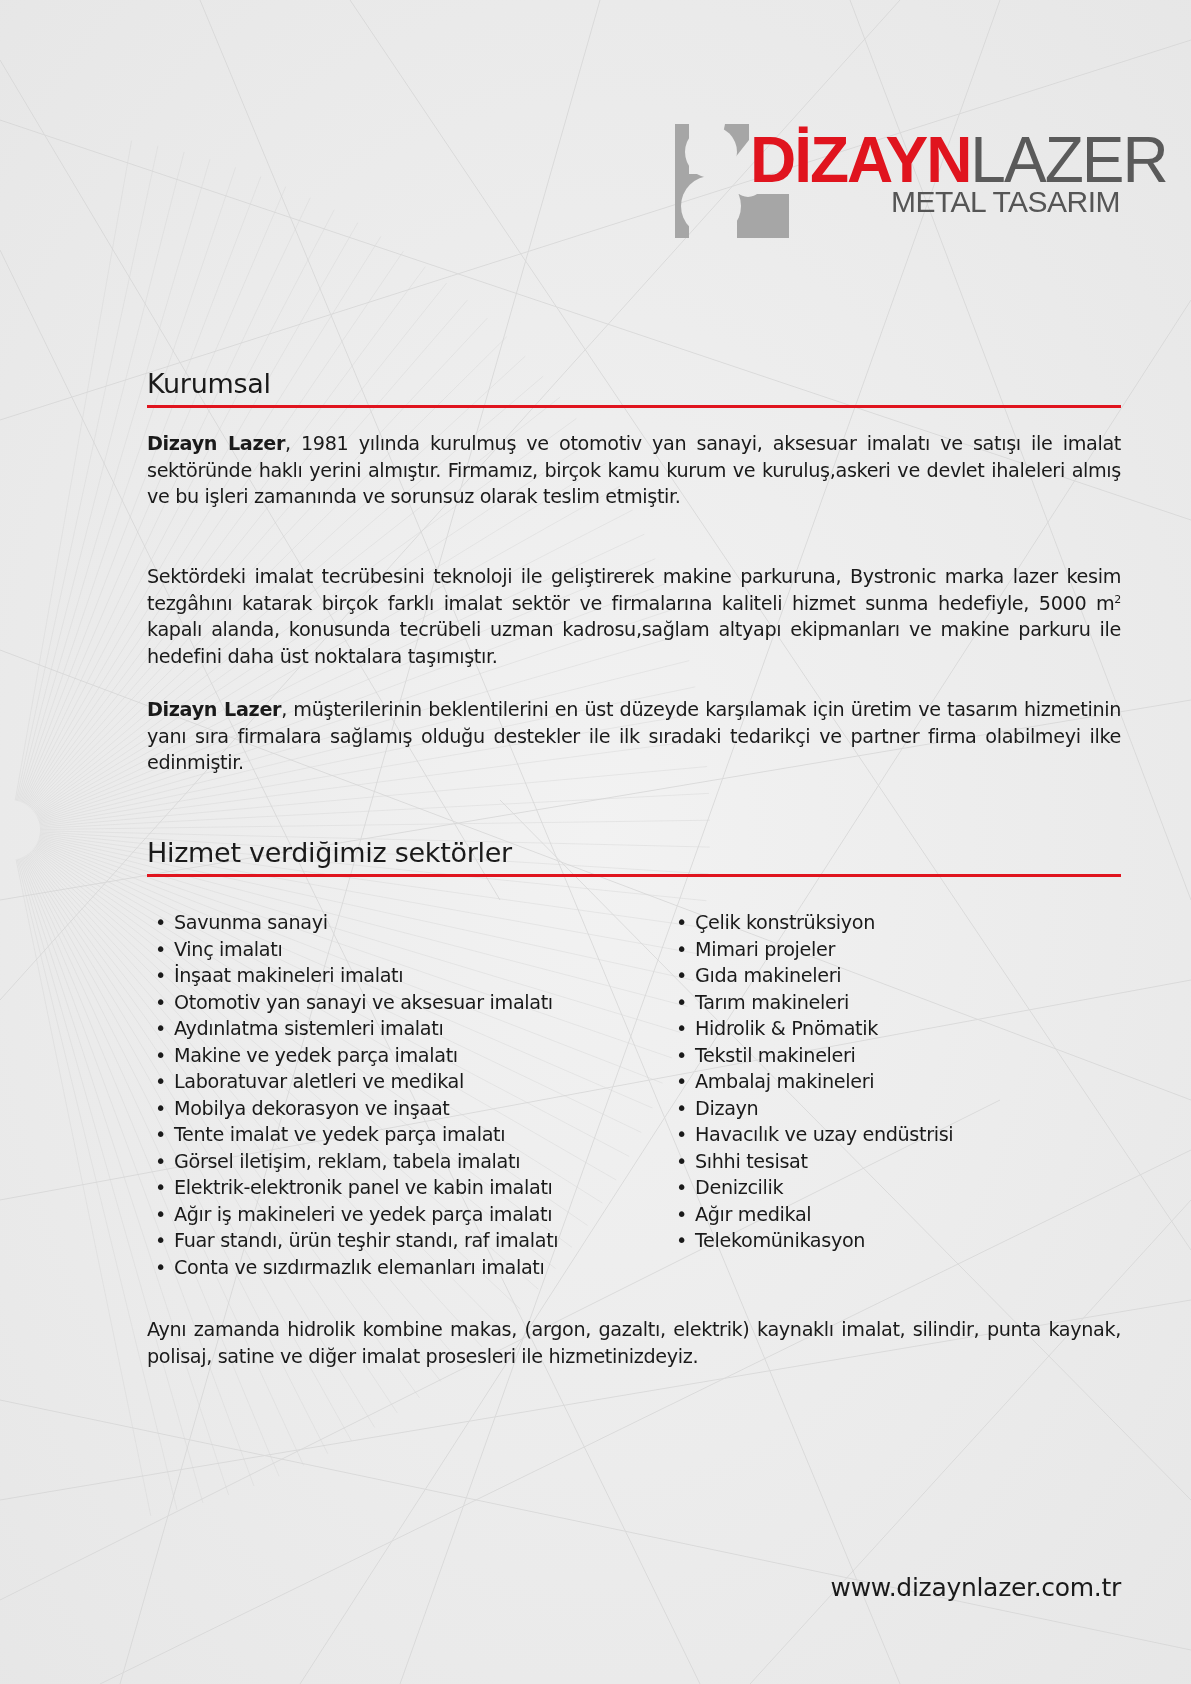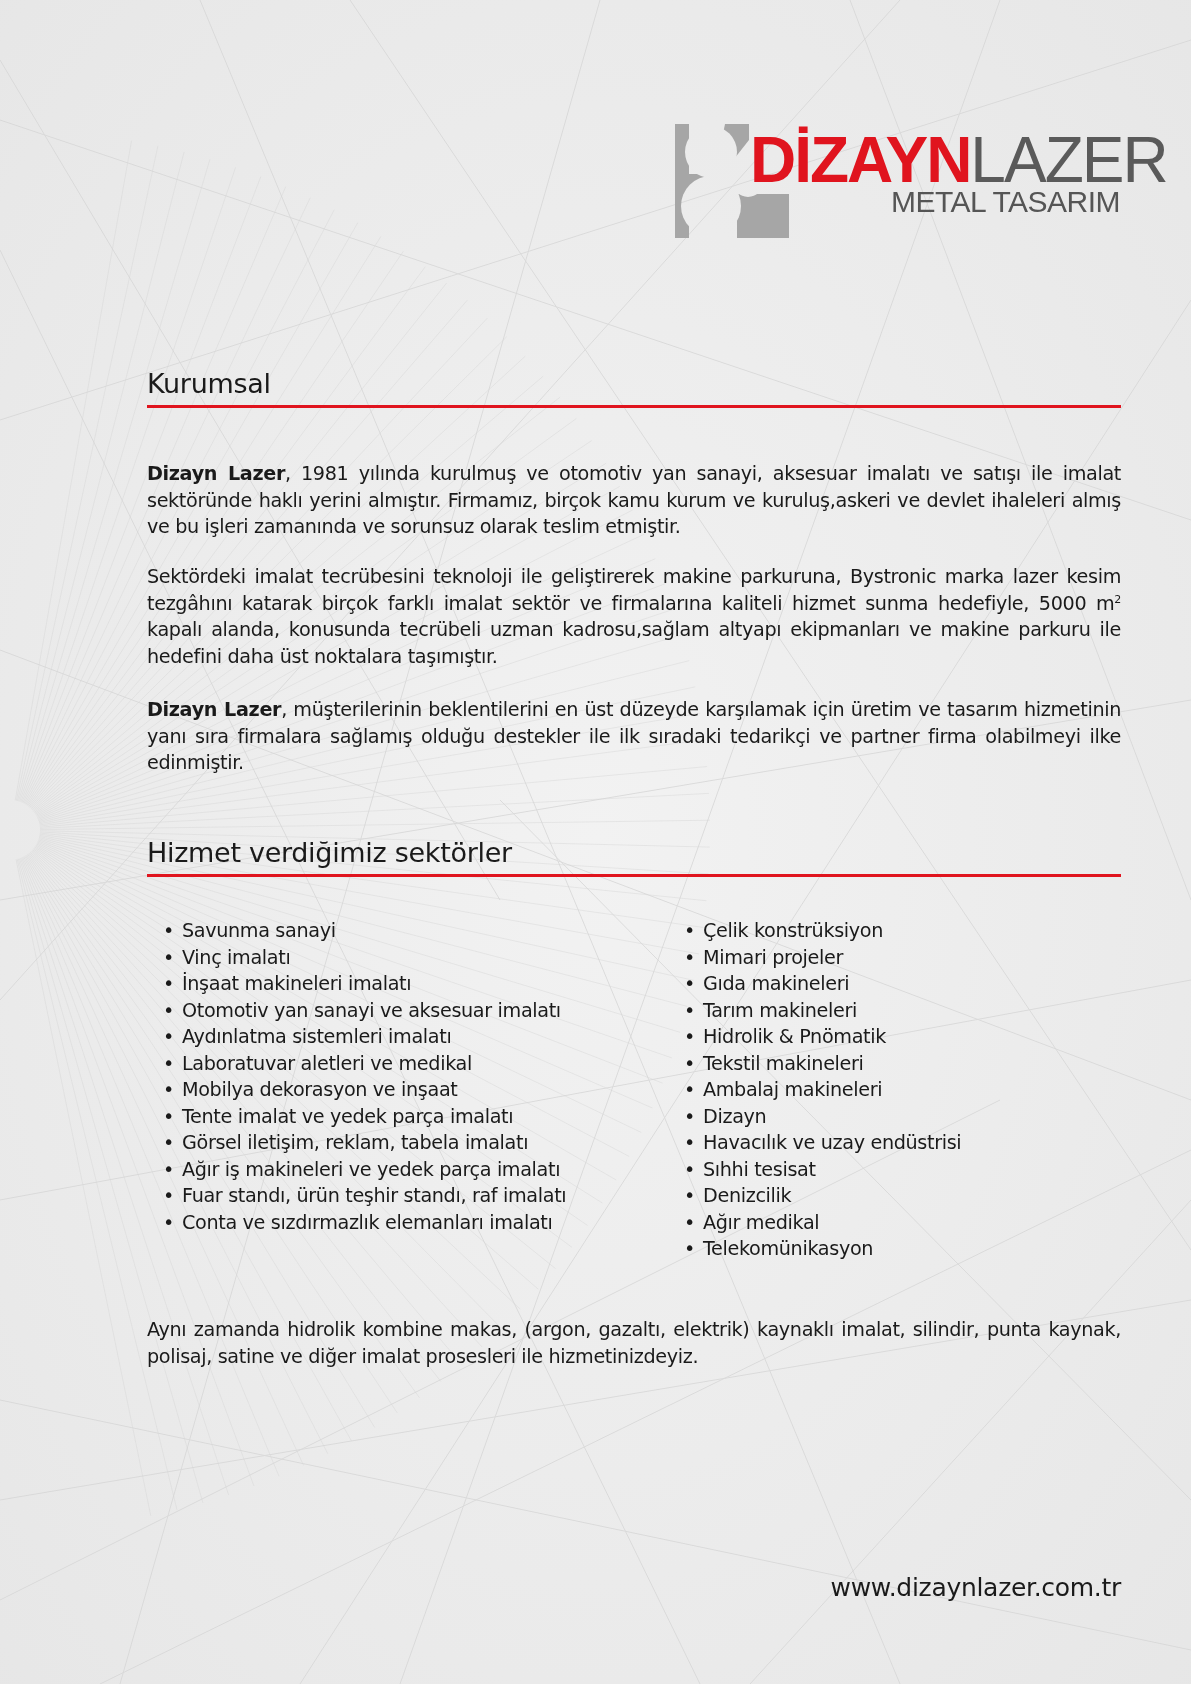--- a/index.html
+++ b/index.html
@@ -40,26 +40,26 @@
       letter-spacing: -0.3px;
     }
     .para {
       margin: 0; font-size: 19.2px; line-height: 26.5px; text-align: justify;
       color: #1a1a1a; letter-spacing: -0.35px;
     }
     .para b { font-weight: bold; }
     .para sup { font-size: 11px; line-height: 0; }
 
     .kurumsal { top: 367px; }
-    .kurumsal .p1 { position: absolute; top: 64px; left: 0; width: 974px; margin-top: 30px; }
+    .kurumsal .p1 { position: absolute; top: 64px; left: 0; width: 974px; }
     .kurumsal .p2 { position: absolute; top: 197px; left: 0; width: 974px; }
     .kurumsal .p3 { position: absolute; top: 330px; left: 0; width: 974px; }
 
     .sektor { top: 836px; }
-    .list { position: absolute; top: 66px; margin: 16px; padding: 0; list-style: none; }
+    .list { position: absolute; top: 66px; margin: 8px; padding: 0; list-style: none; }
     .list li {
       font-size: 19.2px; line-height: 26.5px; color: #1a1a1a; white-space: nowrap;
       letter-spacing: -0.35px;
     }
     .list li .bullet { display: inline-block; width: 19px; }
     .list.left { left: 0; }
     .list.right { left: 521px; }
 
     .closing { position: absolute; left: 131px; top: 1317px; width: 974px; }
 
@@ -212,24 +212,26 @@
   </div>
 
   <div class="section sektor">
     <h2 class="section-title">Hizmet verdiğimiz sektörler</h2>
     <ul class="list left" id="list-left">
         <li><span class="bullet">•</span><span>Savunma sanayi</span></li>
         <li><span class="bullet">•</span><span>Vinç imalatı</span></li>
         <li><span class="bullet">•</span><span>İnşaat makineleri imalatı</span></li>
         <li><span class="bullet">•</span><span>Otomotiv yan sanayi ve aksesuar imalatı</span></li>
         <li><span class="bullet">•</span><span>Aydınlatma sistemleri imalatı</span></li>
+        <li><span class="bullet">•</span><span>Makine ve yedek parça imalatı</span></li>
         <li><span class="bullet">•</span><span>Laboratuvar aletleri ve medikal</span></li>
         <li><span class="bullet">•</span><span>Mobilya dekorasyon ve inşaat</span></li>
         <li><span class="bullet">•</span><span>Tente imalat ve yedek parça imalatı</span></li>
         <li><span class="bullet">•</span><span>Görsel iletişim, reklam, tabela imalatı</span></li>
+        <li><span class="bullet">•</span><span>Elektrik-elektronik panel ve kabin imalatı</span></li>
         <li><span class="bullet">•</span><span>Ağır iş makineleri ve yedek parça imalatı</span></li>
         <li><span class="bullet">•</span><span>Fuar standı, ürün teşhir standı, raf imalatı</span></li>
         <li><span class="bullet">•</span><span>Conta ve sızdırmazlık elemanları imalatı</span></li>
       </ul>
     <ul class="list right" id="list-right">
         <li><span class="bullet">•</span><span>Çelik konstrüksiyon</span></li>
         <li><span class="bullet">•</span><span>Mimari projeler</span></li>
         <li><span class="bullet">•</span><span>Gıda makineleri</span></li>
         <li><span class="bullet">•</span><span>Tarım makineleri</span></li>
         <li><span class="bullet">•</span><span>Hidrolik &amp; Pnömatik</span></li>

